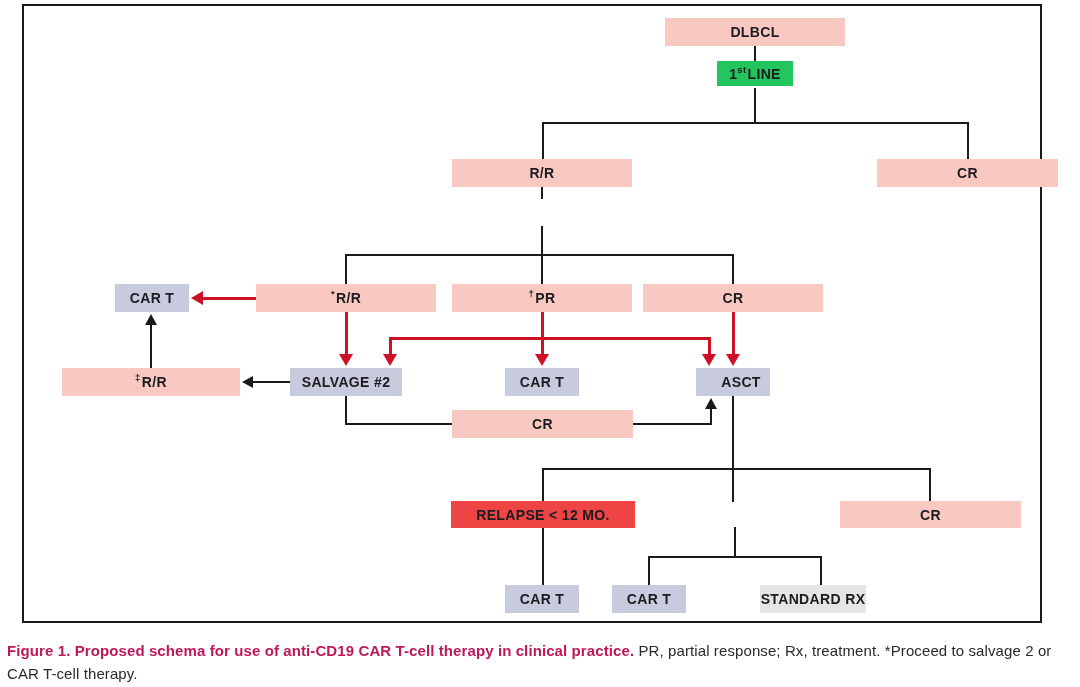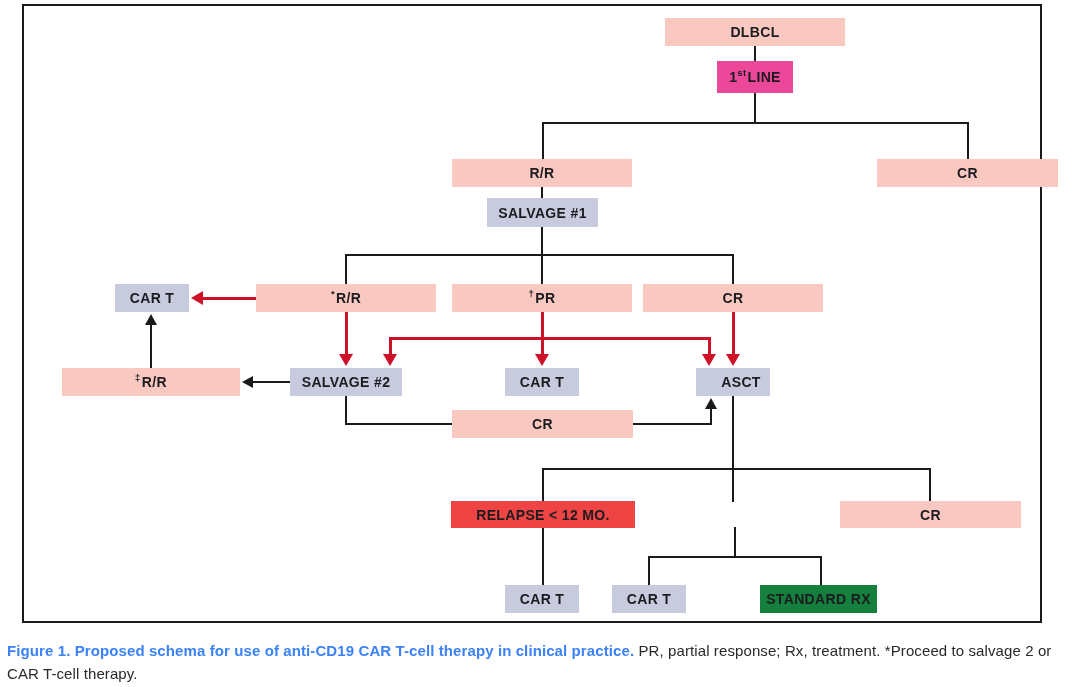--- a/index.html
+++ b/index.html
@@ -62,37 +62,36 @@
       <div class="seg" style="left: 513.8px; top: 467.8px; width: 389.4px; height: 2.4px; background: rgb(26, 26, 26);"></div>
       <div class="seg" style="left: 900.8px; top: 467.8px; width: 2.4px; height: 34.4px; background: rgb(26, 26, 26);"></div>
       <div class="seg" style="left: 513.8px; top: 526.8px; width: 2.4px; height: 59.4px; background: rgb(26, 26, 26);"></div>
       <div class="seg" style="left: 705.8px; top: 526.8px; width: 2.4px; height: 31.4px; background: rgb(26, 26, 26);"></div>
       <div class="seg" style="left: 619.8px; top: 555.8px; width: 2.4px; height: 30.4px; background: rgb(26, 26, 26);"></div>
       <div class="seg" style="left: 619.8px; top: 555.8px; width: 174.4px; height: 2.4px; background: rgb(26, 26, 26);"></div>
       <div class="seg" style="left: 791.8px; top: 555.8px; width: 2.4px; height: 30.4px; background: rgb(26, 26, 26);"></div>
     </div>
   <div class="layer">
       <div class="node pink" style="left: 637px; top: 18px; width: 180px; height: 28px; background: rgb(248, 200, 193);">DLBCL</div>
-      <div class="node lav" style="left: 689px; top: 61px; width: 76px; height: 32px; background: #ec4899;">1<sup>st</sup> LINE</div>
+      <div class="node lav" style="left: 689px; top: 61px; width: 76px; height: 25px; background: #22c55e;">1<sup>st</sup> LINE</div>
       <div class="node pink" style="left: 424px; top: 159px; width: 180px; height: 28px; background: rgb(248, 200, 193);">R/R</div>
       <div class="node pink" style="left: 849px; top: 159px; width: 181px; height: 28px; background: rgb(248, 200, 193);">CR</div>
-      <div class="node lav" style="left: 459px; top: 198px; width: 111px; height: 29px; background: rgb(200, 203, 222);">SALVAGE #1</div>
       <div class="node lav" style="left: 87px; top: 284px; width: 74px; height: 28px; background: rgb(200, 203, 222);">CAR T</div>
       <div class="node pink" style="left: 228px; top: 284px; width: 180px; height: 28px; background: rgb(248, 200, 193);"><sup>*</sup>R/R</div>
       <div class="node pink" style="left: 424px; top: 284px; width: 180px; height: 28px; background: rgb(248, 200, 193);"><sup>†</sup>PR</div>
       <div class="node pink" style="left: 615px; top: 284px; width: 180px; height: 28px; background: rgb(248, 200, 193);">CR</div>
       <div class="node pink" style="left: 34px; top: 368px; width: 178px; height: 28px; background: rgb(248, 200, 193);"><sup>‡</sup>R/R</div>
       <div class="node lav" style="left: 262px; top: 368px; width: 112px; height: 28px; background: rgb(200, 203, 222);">SALVAGE #2</div>
       <div class="node lav" style="left: 477px; top: 368px; width: 74px; height: 28px; background: rgb(200, 203, 222);">CAR T</div>
       <div class="node lav" style="left: 668px; top: 368px; width: 74px; height: 28px; background: rgb(200, 203, 222); padding-left: 16px;">ASCT</div>
       <div class="node pink" style="left: 424px; top: 410px; width: 181px; height: 28px; background: rgb(248, 200, 193);">CR</div>
       <div class="node pink" style="left: 423px; top: 501px; width: 184px; height: 27px; background: #ef4444;">RELAPSE &lt; 12 MO.</div>
       <div class="node pink" style="left: 812px; top: 501px; width: 181px; height: 27px; background: rgb(248, 200, 193);">CR</div>
       <div class="node lav" style="left: 477px; top: 585px; width: 74px; height: 28px; background: rgb(200, 203, 222);">CAR T</div>
       <div class="node lav" style="left: 584px; top: 585px; width: 74px; height: 28px; background: rgb(200, 203, 222);">CAR T</div>
-      <div class="node lav" style="left: 732px; top: 585px; width: 117px; height: 28px; background: #15803d;">STANDARD RX</div>
+      <div class="node lav" style="left: 732px; top: 585px; width: 106px; height: 28px; background: #e5e5e5;">STANDARD RX</div>
     </div>
 
   <div class="caption">
-    <span class="fig-title" id="cap-title" style="color: #3b82f6;">Figure 1. Proposed schema for use of anti-CD19 CAR T-cell therapy in clinical practice.</span><span> PR, partial response; Rx, treatment. *Proceed to salvage 2 or CAR T-cell therapy.</span><br>
+    <span class="fig-title" id="cap-title" style="color: #be185d;">Figure 1. Proposed schema for use of anti-CD19 CAR T-cell therapy in clinical practice.</span><span> PR, partial response; Rx, treatment. *Proceed to salvage 2 or CAR T-cell therapy.</span><br>
     
   </div>
 </div>
 
 </body></html>

